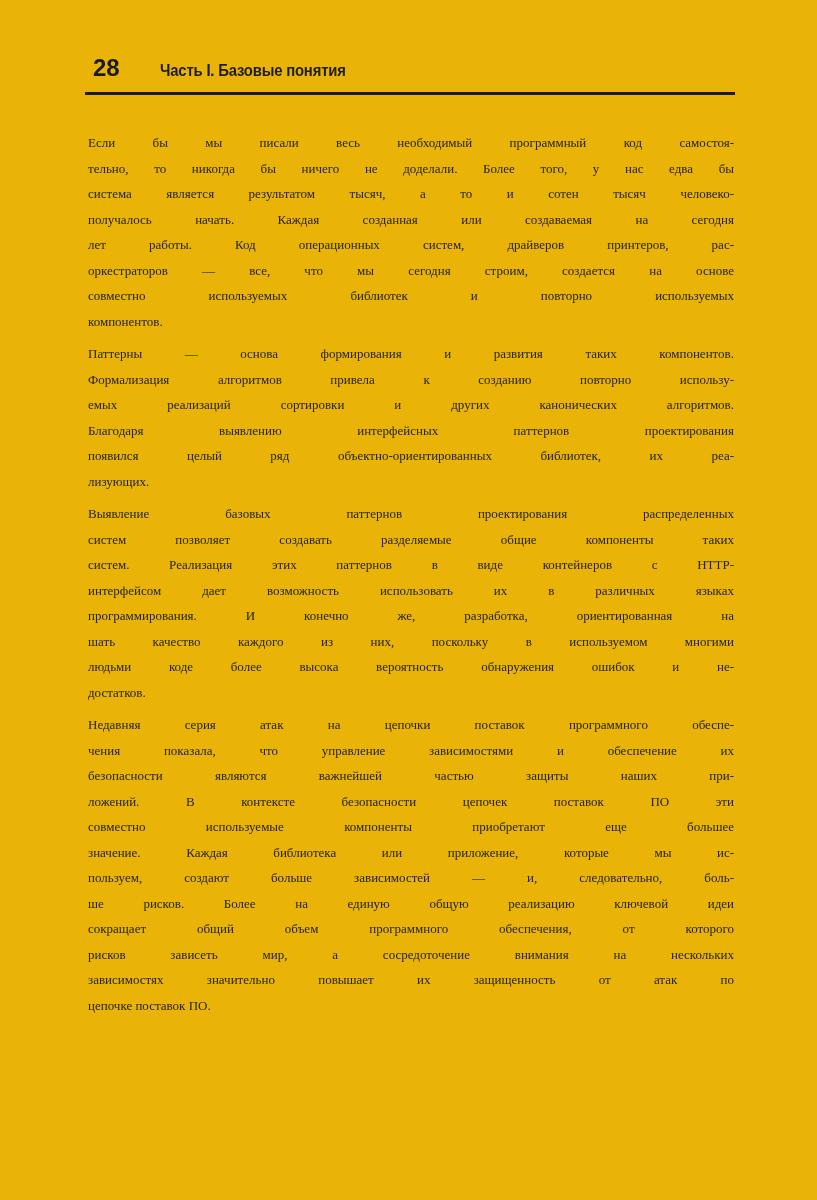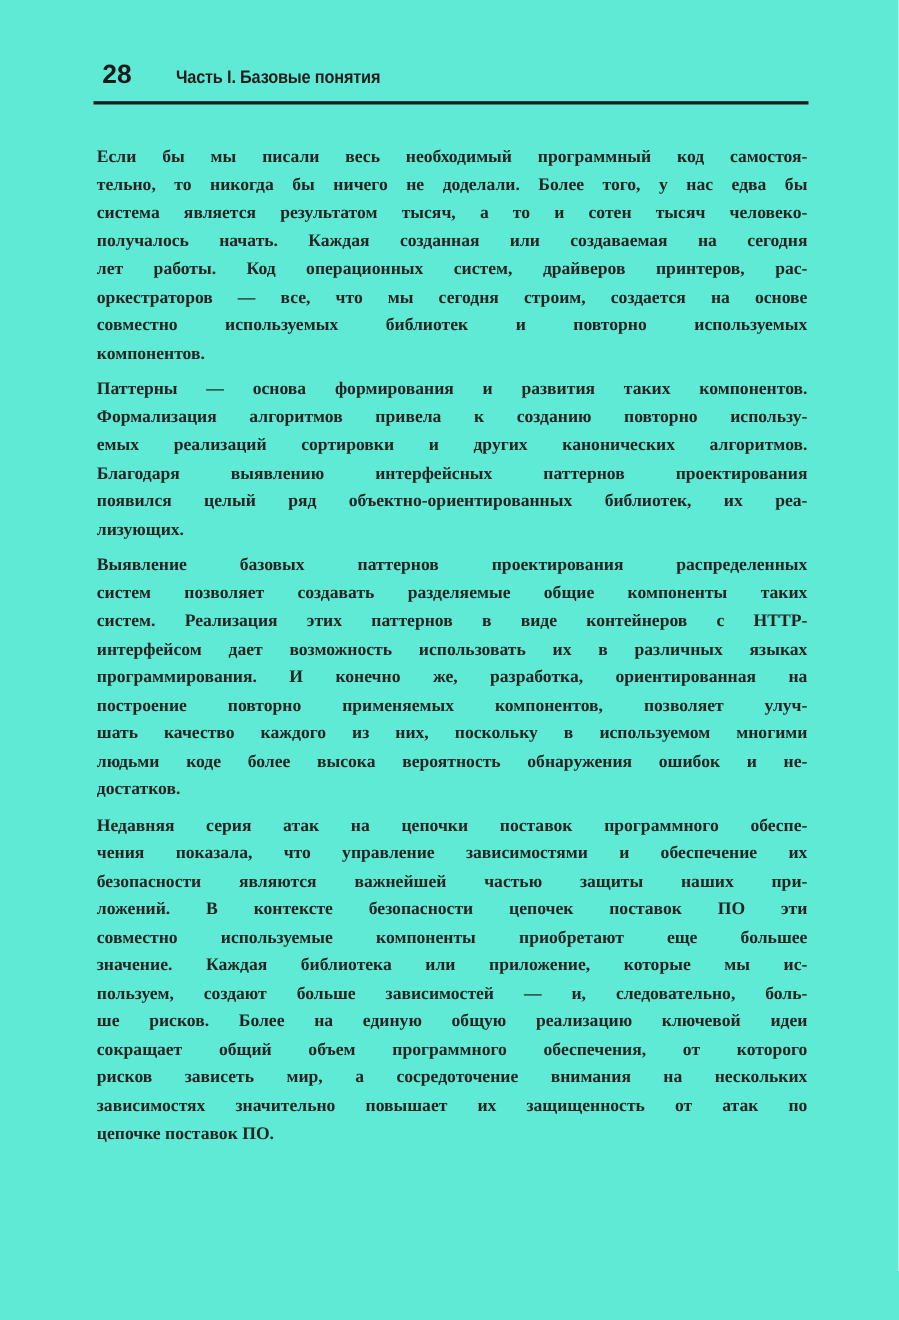--- a/index.html
+++ b/index.html
@@ -10,21 +10,21 @@
   body {
     width: 817px;
     height: 1200px;
     overflow: hidden;
     font-family: "Liberation Serif", "DejaVu Serif", serif;
   }
   .page {
     position: relative;
     width: 817px;
     height: 1200px;
-    background: #5eead4;
+    background: #eab308;
   }
   .running-header {
     position: absolute;
     left: 93px;
     top: 56px;
     width: 642px;
     display: flex;
     align-items: baseline;
   }
   .page-number {
@@ -53,24 +53,23 @@
     top: 92px;
     width: 650px;
     height: 2.5px;
     background: #1c1c1c;
   }
   .content {
     position: absolute;
     left: 88px;
     top: 130px;
     width: 646px;
-    font-size: 16px;
+    font-size: 13px;
     line-height: 25.5px;
     color: #242424;
-    font-weight: bold;
   }
   .paragraph {
     margin: 0 0 7px 0;
   }
   .line {
     text-align: justify;
     text-align-last: justify;
   }
   .line.last {
     text-align-last: left;
@@ -106,21 +105,20 @@
         <div class="line">Благодаря выявлению интерфейсных паттернов проектирования</div>
         <div class="line">появился целый ряд объектно-ориентированных библиотек, их реа-</div>
         <div class="line last">лизующих.</div>
       </div>
     <div class="paragraph">
         <div class="line">Выявление базовых паттернов проектирования распределенных</div>
         <div class="line">систем позволяет создавать разделяемые общие компоненты таких</div>
         <div class="line">систем. Реализация этих паттернов в виде контейнеров с HTTP-</div>
         <div class="line">интерфейсом дает возможность использовать их в различных языках</div>
         <div class="line">программирования. И конечно же, разработка, ориентированная на</div>
-        <div class="line">построение повторно применяемых компонентов, позволяет улуч-</div>
         <div class="line">шать качество каждого из них, поскольку в используемом многими</div>
         <div class="line">людьми коде более высока вероятность обнаружения ошибок и не-</div>
         <div class="line last">достатков.</div>
       </div>
     <div class="paragraph">
         <div class="line">Недавняя серия атак на цепочки поставок программного обеспе-</div>
         <div class="line">чения показала, что управление зависимостями и обеспечение их</div>
         <div class="line">безопасности являются важнейшей частью защиты наших при-</div>
         <div class="line">ложений. В контексте безопасности цепочек поставок ПО эти</div>
         <div class="line">совместно используемые компоненты приобретают еще большее</div>

